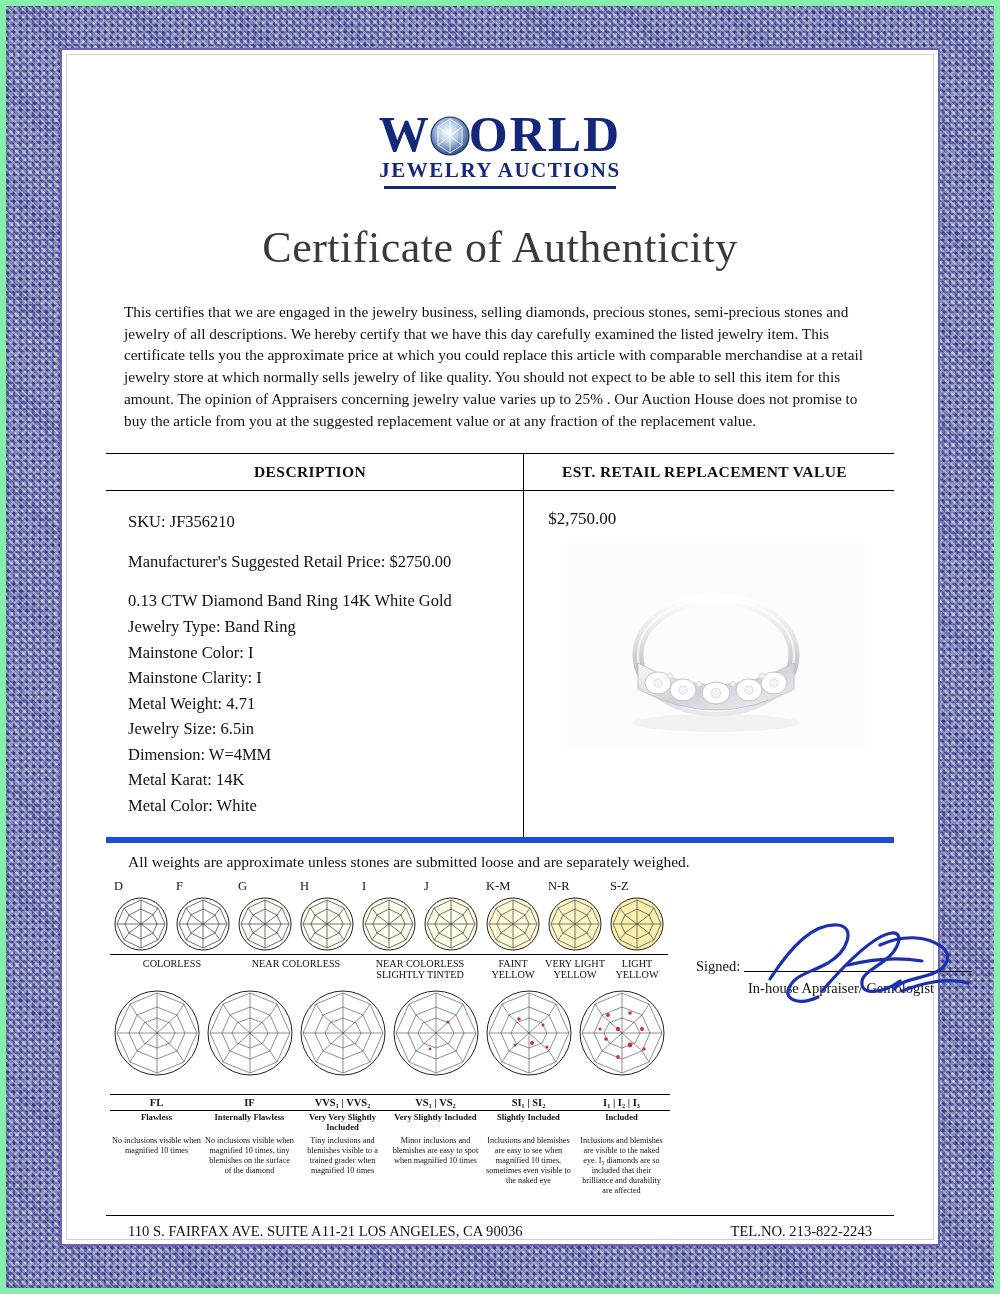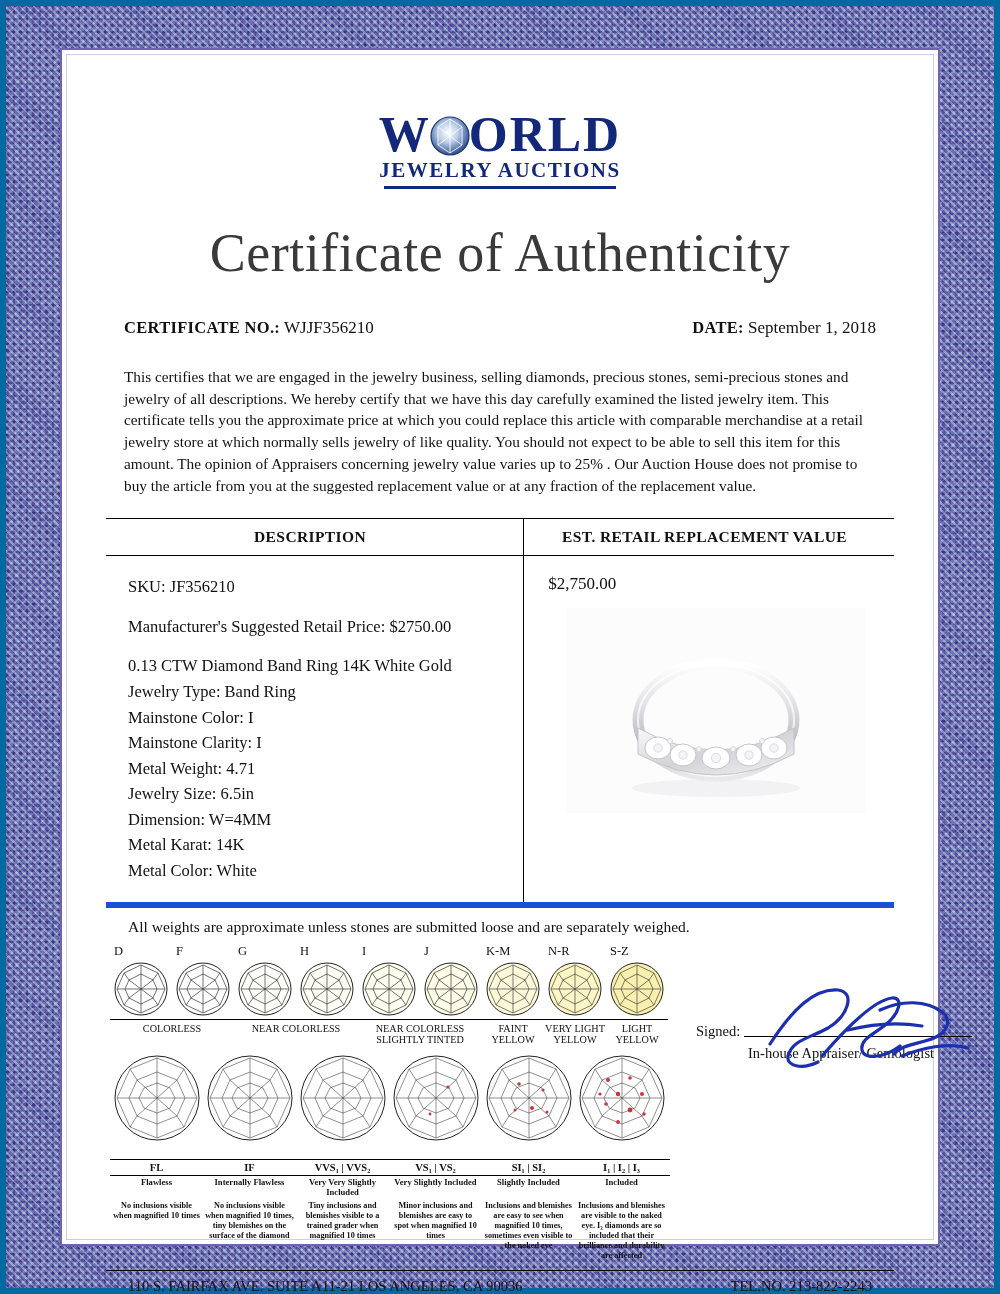--- a/index.html
+++ b/index.html
@@ -13,21 +13,21 @@
     font-family: "Liberation Serif", serif;
     color: #111;
     position: relative;
     overflow: hidden;
   }
 
   
   .page {
     position: absolute;
     inset: 0;
-    background: #0369a1;
+    background: #86efac;
   }
   .border-outer {
     position: absolute;
     left: 6px; top: 6px; right: 6px; bottom: 6px;
     background:
       repeating-linear-gradient(90deg,
         rgba(105,100,175,0.95) 0px, rgba(105,100,175,0.95) 3px,
         rgba(150,146,205,0.55) 3px, rgba(150,146,205,0.55) 7px,
         rgba(85,80,160,0.9) 7px, rgba(85,80,160,0.9) 9px,
         rgba(170,168,215,0.5) 9px, rgba(170,168,215,0.5) 13px),
@@ -117,21 +117,21 @@
     width: 232px;
     height: 3px;
     background: #13287a;
     margin: 3px auto 0 auto;
   }
 
   h1.cert-title {
     text-align: center;
     font-family: "Liberation Serif", serif;
     font-weight: normal;
-    font-size: 54px;
+    font-size: 44px;
     color: #3a3a3a;
     margin: 26px 0 0 0;
     letter-spacing: 0.5px;
   }
 
   .meta-row {
     display: flex;
     justify-content: space-between;
     margin: 34px 18px 0 18px;
     font-size: 17px;
@@ -232,21 +232,21 @@
     display: flex;
     font-size: 10.5px;
     text-align: center;
     font-weight: bold;
     margin-top: 17px;
   }
   .clarity-head div { width: 93px; padding: 2px 0; }
   .clarity-sub { display: flex; font-size: 8.6px; text-align: center; font-weight: bold; }
   .clarity-sub div { width: 93px; padding: 1px 0; }
   .clarity-desc { display: flex; font-size: 8.2px; text-align: center; line-height: 1.22; }
-  .clarity-desc div { width: 93px; padding: 3px 2px; box-sizing: border-box; font-weight: bold; }
+  .clarity-desc div { width: 93px; padding: 3px 2px; box-sizing: border-box; }
 
   .sign-block {
     position: absolute;
     left: 18px;
     top: 78px;
     width: 300px;
   }
   .sign-label { font-size: 14.5px; display: inline-block; vertical-align: bottom; }
   .sign-line {
     display: inline-block;
@@ -267,21 +267,21 @@
     top: -52px;
     pointer-events: none;
   }
 
   .footer {
     border-top: 1px solid #000;
     display: flex;
     justify-content: space-between;
     font-size: 14.6px;
     padding: 7px 22px 8px 22px;
-    margin-top: 6px;
+    margin-top: 16px;
     font-variant: small-caps;
   }
 </style>
 </head>
 <body>
 
 <div class="page">
 
   <div class="border-outer"></div>
   <div class="border-texture"></div>
@@ -312,30 +312,20 @@
             </g>
           </svg>
         </span><span>ORLD</span>
       </div>
       <div class="logo-sub">JEWELRY AUCTIONS</div>
       <div class="logo-underline"></div>
     </div>
 
     <h1 class="cert-title">Certificate of Authenticity</h1>
 
-    <div class="meta-row">
-      <div>
-        <span class="meta-label">CERTIFICATE NO.:</span>
-        <span class="meta-value">WJJF356210</span>
-      </div>
-      <div>
-        <span class="meta-label">DATE:</span>
-        <span class="meta-value">September 1, 2018</span>
-      </div>
-    </div>
 
     <p class="certify">This certifies that we are engaged in the jewelry business, selling diamonds, precious stones, semi-precious stones and jewelry of all descriptions.  We hereby certify that we have this day carefully examined the listed jewelry item.  This certificate tells you the approximate price at which you could replace this article with comparable merchandise at a retail jewelry store at which normally sells jewelry of like quality.  You should not expect to be able to sell this item for this amount.  The opinion of Appraisers concerning jewelry value varies up to 25% .   Our Auction House does not promise to buy the article from you at the suggested replacement value or at any fraction of the replacement value.</p>
 
     <hr class="hr">
 
     <table class="main">
       <tbody>
           <tr class="thead-line-bottom">
         <th class="desc">DESCRIPTION</th>
         <th class="val">EST. RETAIL REPLACEMENT VALUE</th>

